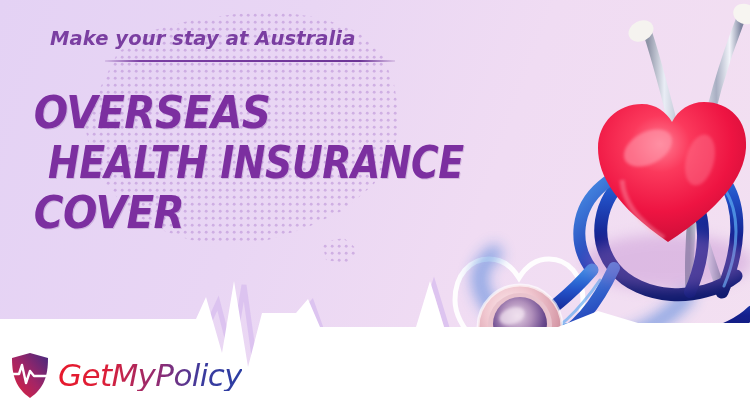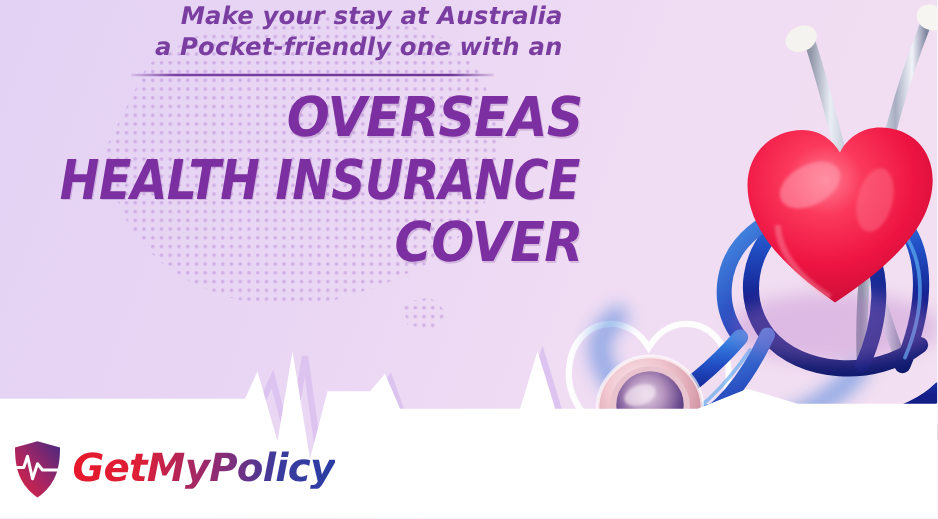--- a/index.html
+++ b/index.html
@@ -30,21 +30,22 @@
     opacity: 0.55;
     pointer-events: none;
   }
 
   
   .copy {
     position: absolute;
     left: 0;
     top: 0;
     width: 500px;
-    text-align: right;
+    text-align: left;
+    padding-top: 26px;
   }
   .kicker {
     font-family: "DejaVu Sans", sans-serif;
     font-style: italic;
     font-weight: 600;
     font-size: 19.5px;
     line-height: 25px;
     color: #7a3ea1;
     letter-spacing: 0.1px;
     margin: 0 auto;
@@ -53,21 +54,21 @@
   .kicker .line2 { display: block; }
 
   .rule {
     width: 290px;
     height: 2px;
     margin: 9px auto 0 auto;
     background: linear-gradient(90deg, rgba(122,62,161,0.15) 0%, #7b3fa3 12%, #6d3596 88%, rgba(122,62,161,0.15) 100%);
   }
 
   .headline {
-    margin: 9px auto 0 auto;
+    margin: 26px auto 0 auto;
     width: 470px;
     font-family: "DejaVu Sans", sans-serif;
     font-weight: bold;
     font-style: italic;
     color: #7c2fa0;
     text-transform: uppercase;
     letter-spacing: -0.5px;
     line-height: 50px;
     text-shadow: 1px 1px 0 rgba(90,30,120,0.18);
   }
@@ -101,21 +102,21 @@
     left: 10px;
     bottom: 16px;
     display: flex;
     align-items: center;
     gap: 8px;
   }
   .logo-shield { width: 40px; height: 47px; flex: none; }
   .logo-text { position: relative; line-height: 1; }
   .logo-word {
     font-family: "DejaVu Sans", sans-serif;
-    font-weight: bold;
+    font-weight: normal;
     font-style: italic;
     font-size: 31px;
     letter-spacing: -0.6px;
     background: linear-gradient(95deg, #e8182b 0%, #dc1f38 26%, #8f2c74 55%, #3b3b9e 78%, #2a3da3 100%);
     -webkit-background-clip: text;
     background-clip: text;
     color: transparent;
     display: block;
   }
   .logo-sub {
@@ -147,21 +148,20 @@
                  L62,128 Z
                  M300,250 L322,246 L336,258 L326,272 L304,268 Z"></path>
       </clipPath>
     </defs>
     <rect x="0" y="0" width="430" height="300" fill="url(#dots)" clip-path="url(#ausClip)"></rect>
   </svg>
 
   <div class="copy">
     <div class="kicker">
       <span>Make your stay at Australia</span>
-      <span class="line2">a Pocket-friendly one with an</span>
     </div>
     <div class="rule"></div>
     <div class="headline">
       <span class="hl hl-1">OVERSEAS</span>
       <span class="hl hl-2">HEALTH INSURANCE</span>
       <span class="hl hl-3">COVER</span>
     </div>
   </div>
 
   <svg class="art" viewBox="0 0 750 415" preserveAspectRatio="none">

